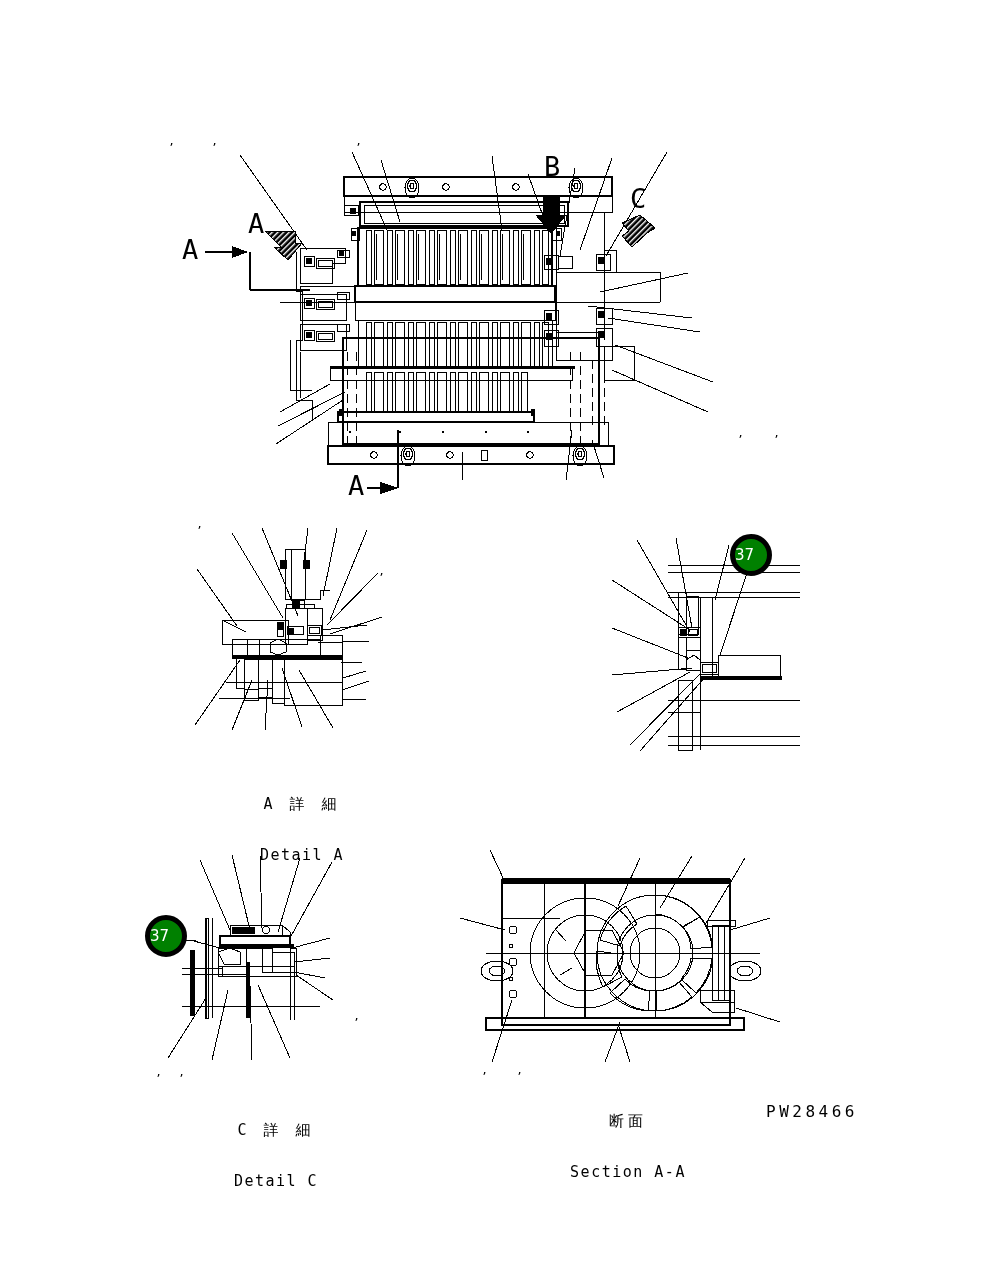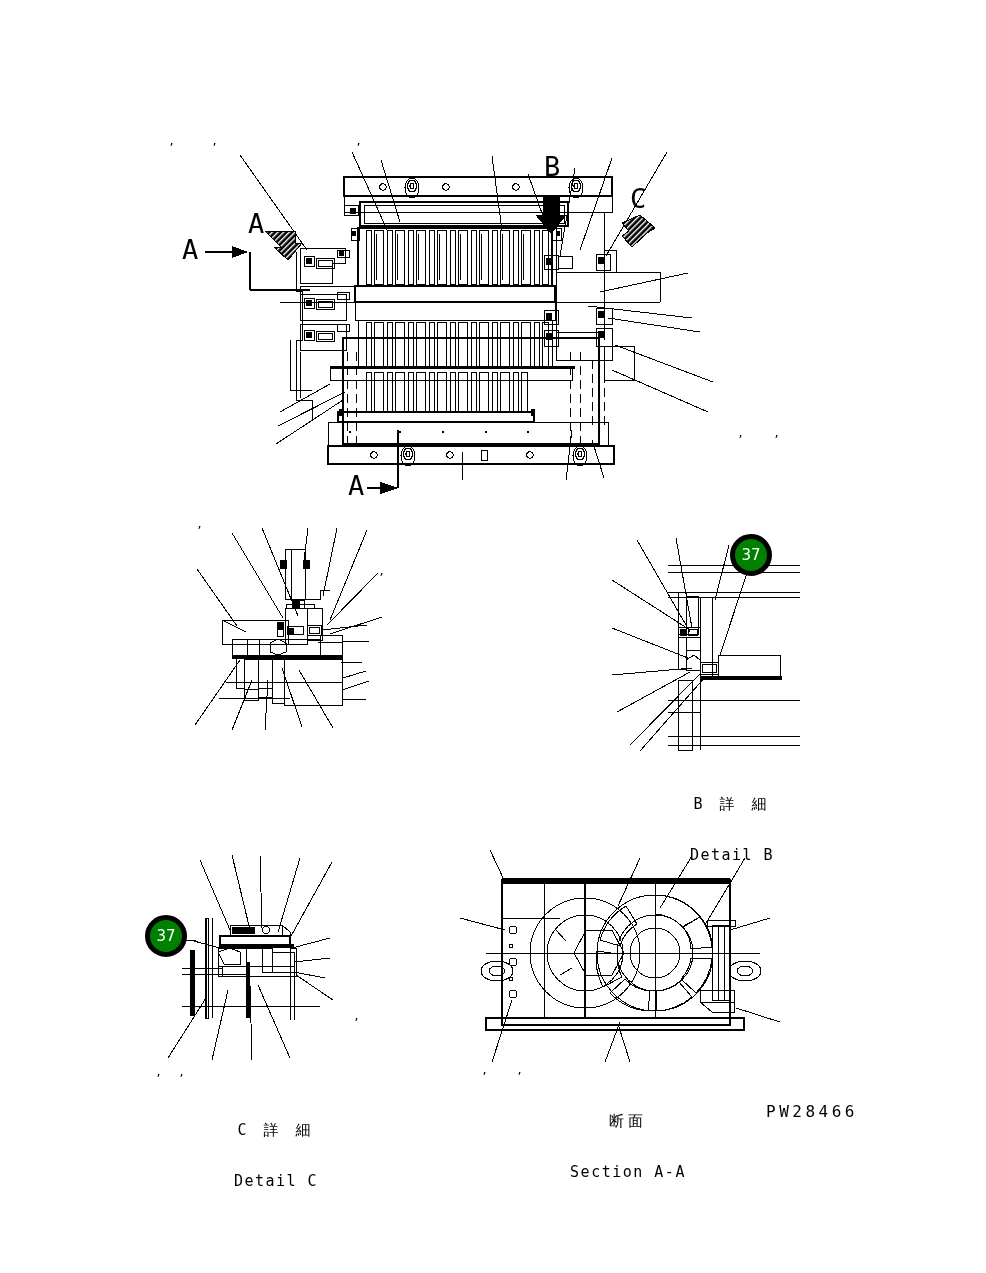--- a/index.html
+++ b/index.html
@@ -24,21 +24,21 @@
   }
   .dwgno{
     position:absolute;font-size:16px;letter-spacing:3.5px;
     font-family:"DejaVu Sans Mono","Liberation Mono",monospace;
   }
   
   .balloon{
     position:absolute;width:42px;height:42px;border-radius:50%;
     background:#008000;border:5px solid #000;
     box-sizing:border-box;
-    display:flex;align-items:center;justify-content:center;
+    display:flex;align-items:center;
     color:#ffffff;font-size:15px;font-family:"DejaVu Sans","Liberation Sans",sans-serif;
   }
   .tick{position:absolute;font-size:11px;line-height:11px;color:#000;}
 </style>
 </head>
 <body>
 
 <div class="sheet">
 
   <svg class="dwg" viewBox="0 0 986 1273">
@@ -523,23 +523,23 @@
   <div class="vmark" style="left:544px;top:153px;">B</div>
   <div class="vmark" style="left:630px;top:185px;">C</div>
 
   <div class="balloon" style="left:730px;top:534px;">
     <span>37</span>
   </div>
   <div class="balloon" style="left:145px;top:915px;">
     <span>37</span>
   </div>
 
-  <div class="cap" style="left:642px;top:762px;width:180px;">
-    <span class="jp">B 詳 細</span>
-    <span class="en">Detail B</span>
+  <div class="cap" style="left:212px;top:762px;width:180px;">
+    <span class="jp">A 詳 細</span>
+    <span class="en">Detail A</span>
   </div>
   <div class="cap" style="left:528px;top:1079px;width:200px;">
     <span class="jp">断面</span>
     <span class="en">Section A-A</span>
   </div>
   <div class="cap" style="left:186px;top:1088px;width:180px;">
     <span class="jp">C 詳 細</span>
     <span class="en">Detail C</span>
   </div>
 

